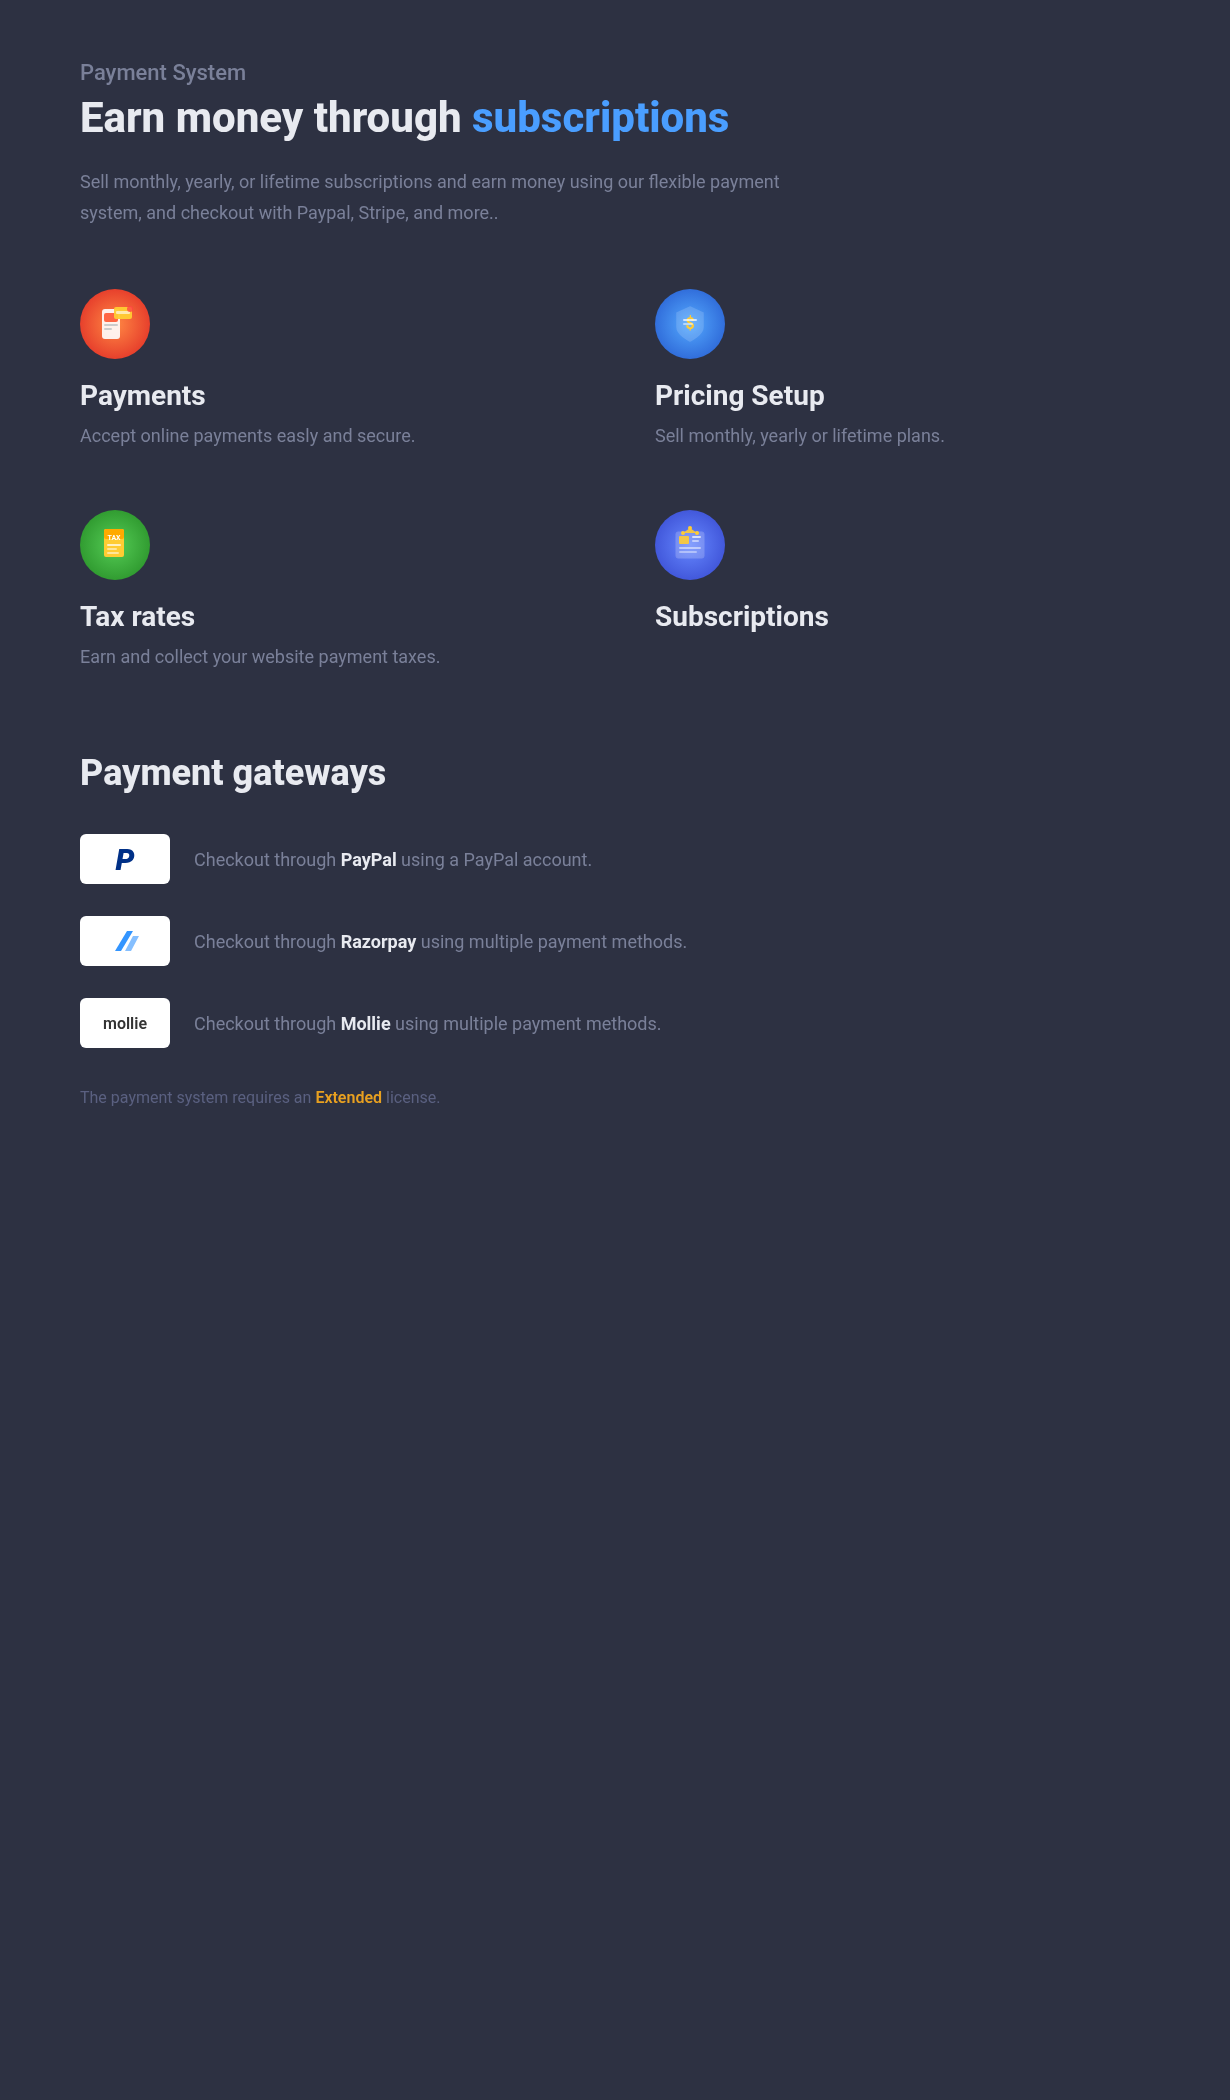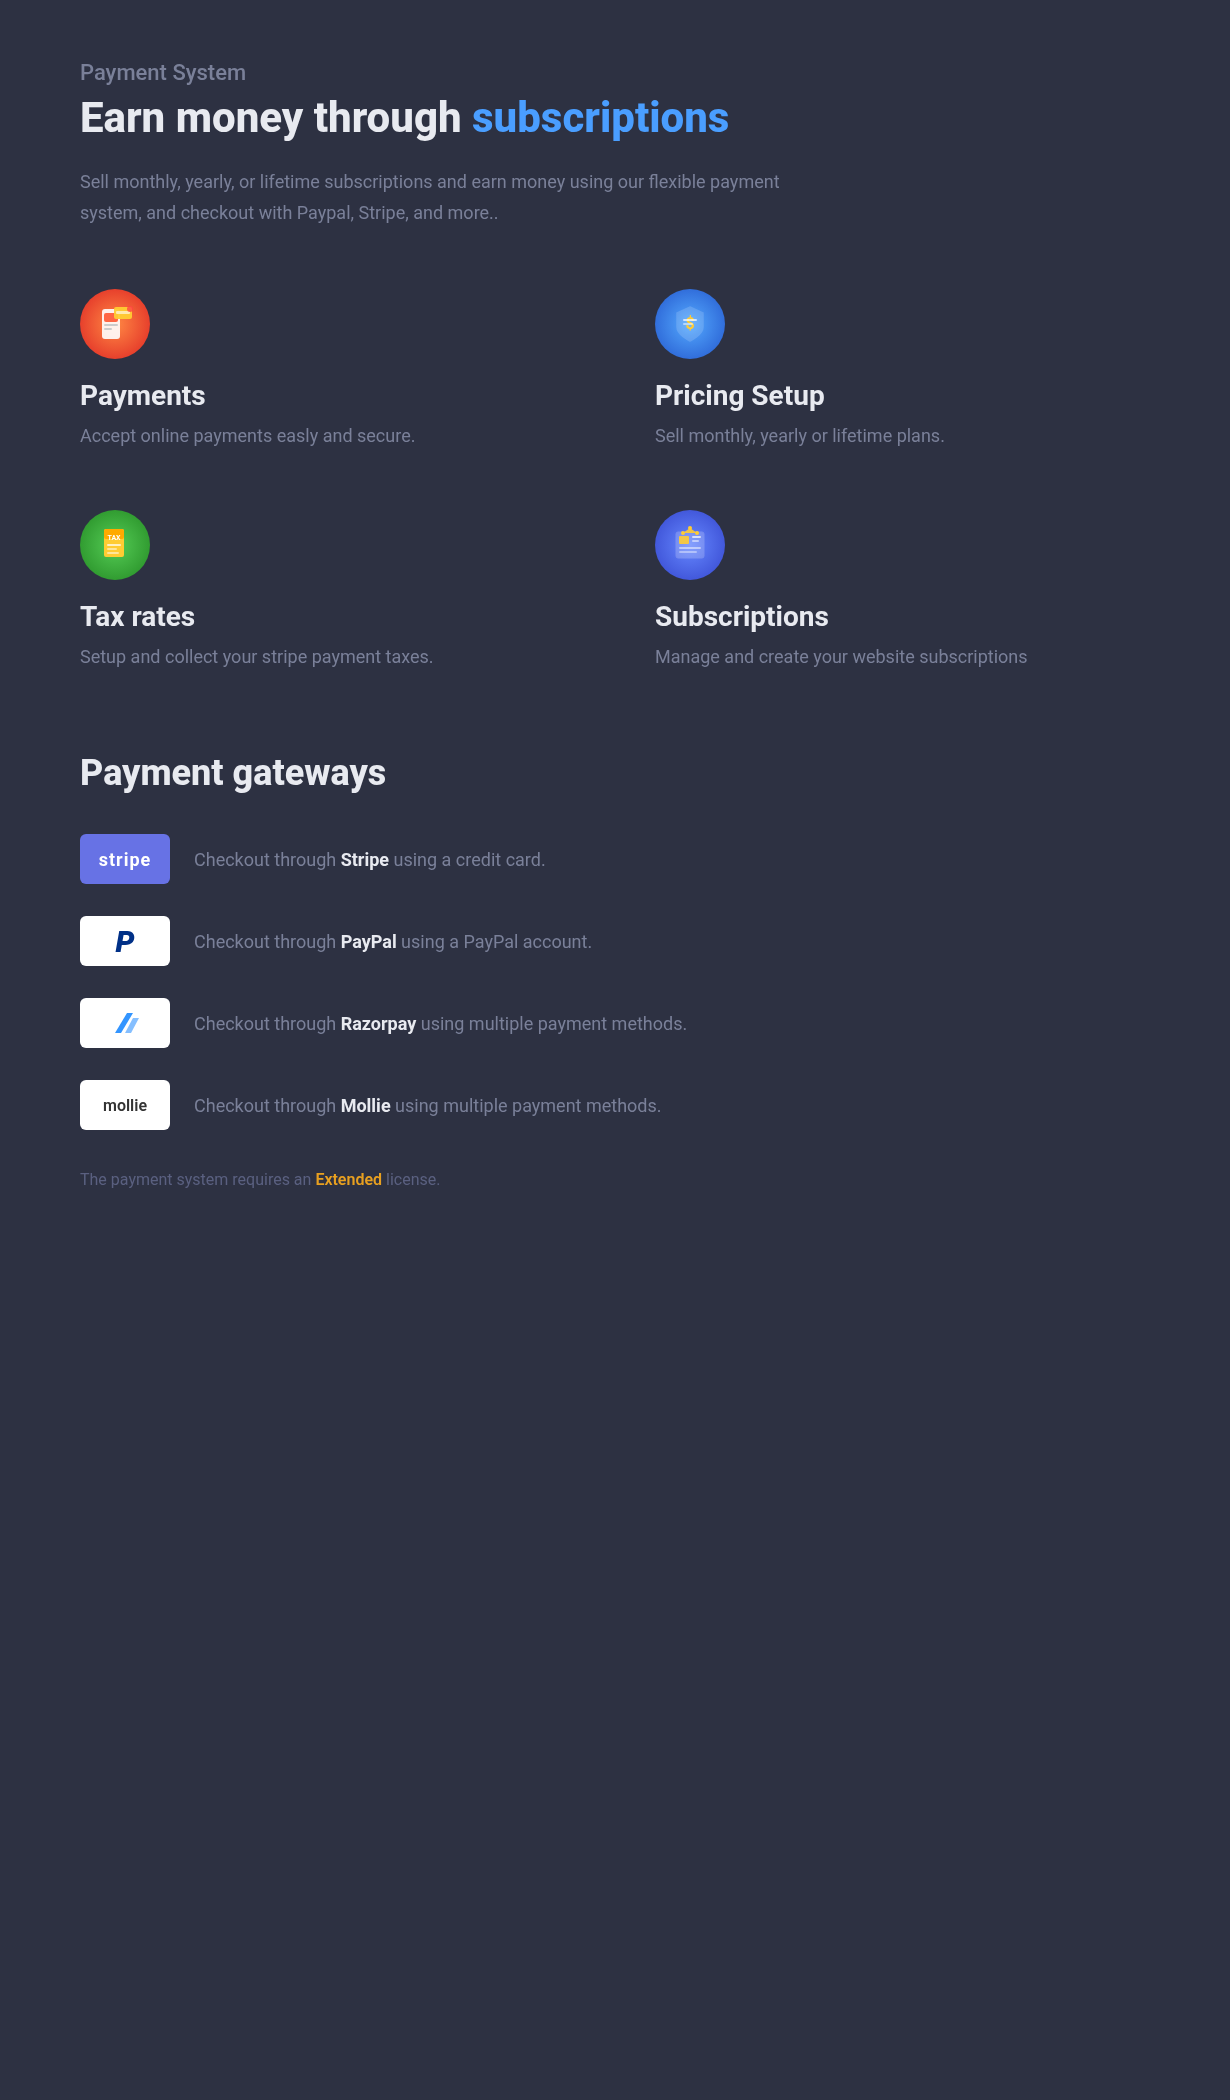--- a/index.html
+++ b/index.html
@@ -232,57 +232,48 @@
 
         <rect x="10" y="5" width="20" height="28" rx="2" fill="#ffcc33"></rect>
         <rect x="10" y="5" width="20" height="10" rx="2" fill="#ffaa00"></rect>
         <text x="20" y="16" text-anchor="middle" font-size="7" font-weight="bold" fill="#fff">TAX</text>
         <rect x="13" y="20" width="14" height="2" rx="1" fill="#fff" opacity="0.7"></rect>
         <rect x="13" y="24" width="10" height="2" rx="1" fill="#fff" opacity="0.5"></rect>
         <rect x="13" y="28" width="12" height="2" rx="1" fill="#fff" opacity="0.5"></rect>
       </svg>
     </div>
     <div class="feature-title">Tax rates</div>
-    <div class="feature-desc">Setup and collect your stripe payment taxes.</div>
+    <div class="feature-desc">Earn and collect your website payment taxes.</div>
   </div>
 
   <div class="feature-item">
     <div class="feature-icon subs-icon-bg" style="width:70px;height:70px;border-radius:50%;margin-bottom:20px;display:flex;align-items:center;justify-content:center;background:radial-gradient(circle,#6688ff,#3344cc);">
       <svg width="42" height="42" viewBox="0 0 42 42">
 
         <rect x="7" y="8" width="28" height="26" rx="2" fill="#fff" opacity="0.2" stroke="#fff" stroke-width="1"></rect>
         <rect x="10" y="12" width="10" height="8" rx="1" fill="#ffcc33" opacity="0.9"></rect>
         <rect x="23" y="12" width="9" height="2" rx="1" fill="#fff" opacity="0.7"></rect>
         <rect x="23" y="16" width="7" height="2" rx="1" fill="#fff" opacity="0.5"></rect>
         <rect x="10" y="23" width="22" height="2" rx="1" fill="#fff" opacity="0.5"></rect>
         <rect x="10" y="27" width="18" height="2" rx="1" fill="#fff" opacity="0.4"></rect>
 
         <polygon points="14,9 21,4 28,9" fill="#ffcc33" opacity="0.9"></polygon>
         <circle cx="14" cy="9" r="2" fill="#ffcc33"></circle>
         <circle cx="21" cy="4" r="2" fill="#ffcc33"></circle>
         <circle cx="28" cy="9" r="2" fill="#ffcc33"></circle>
       </svg>
     </div>
     <div class="feature-title">Subscriptions</div>
-    <div class="feature-desc">Manage and create your website subscriptions</div>
   </div>
 
 </div>
 
 <div class="gateways-section">
   <h2 class="gateways-title">Payment gateways</h2>
 
-  <div class="gateway-item">
-    <div class="gateway-logo stripe">
-      <span>stripe</span>
-    </div>
-    <div class="gateway-text">
-      <span>Checkout through </span><strong>Stripe</strong><span> using a credit card.</span>
-    </div>
-  </div>
 
   <div class="gateway-item">
     <div class="gateway-logo paypal">
       <span style="color:#003087;font-style:italic;font-weight:900;font-size:30px;">P</span>
     </div>
     <div class="gateway-text">
       <span>Checkout through </span><strong>PayPal</strong><span> using a PayPal account.</span>
     </div>
   </div>
 

